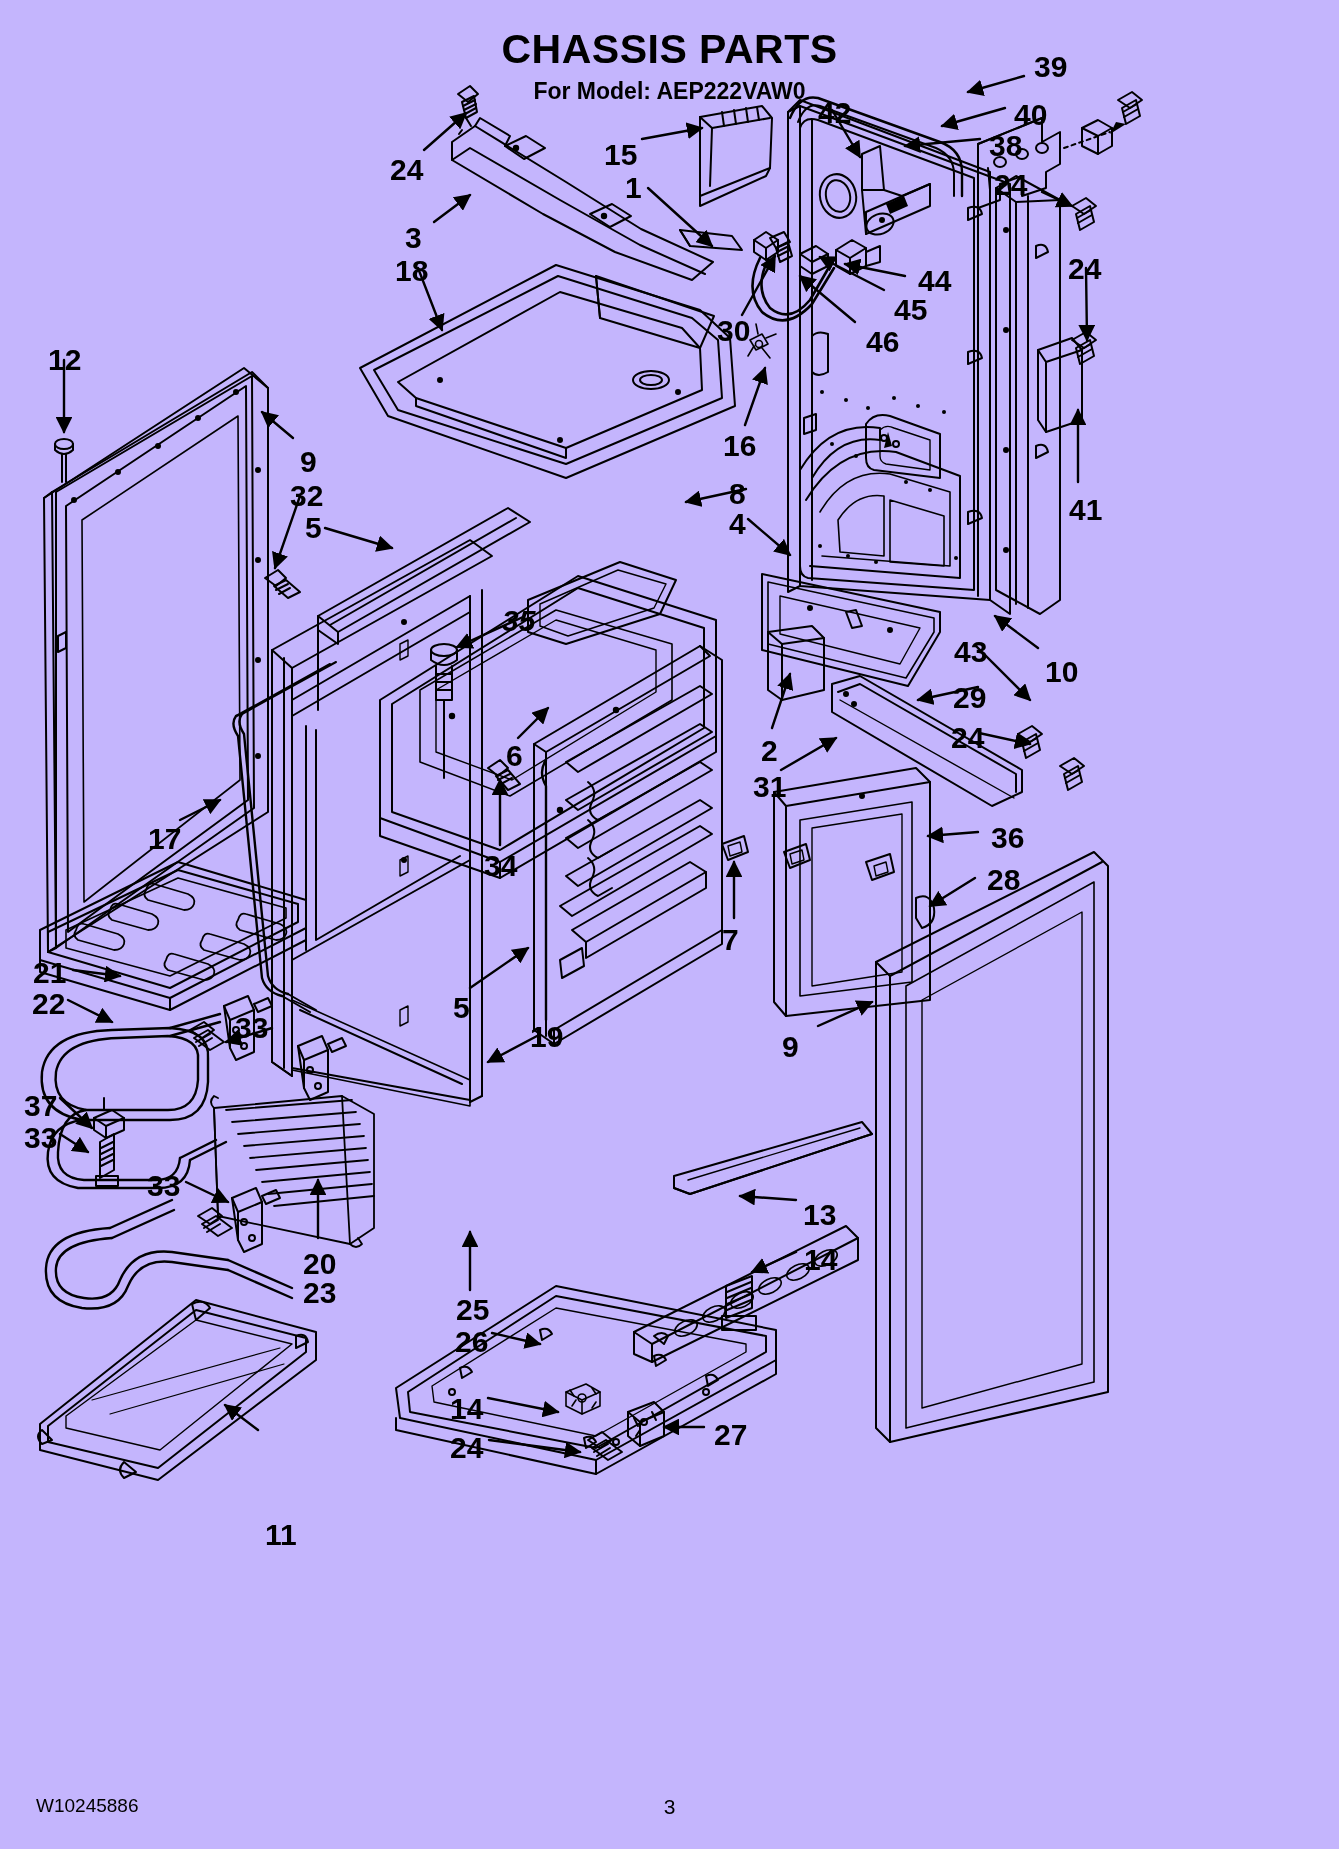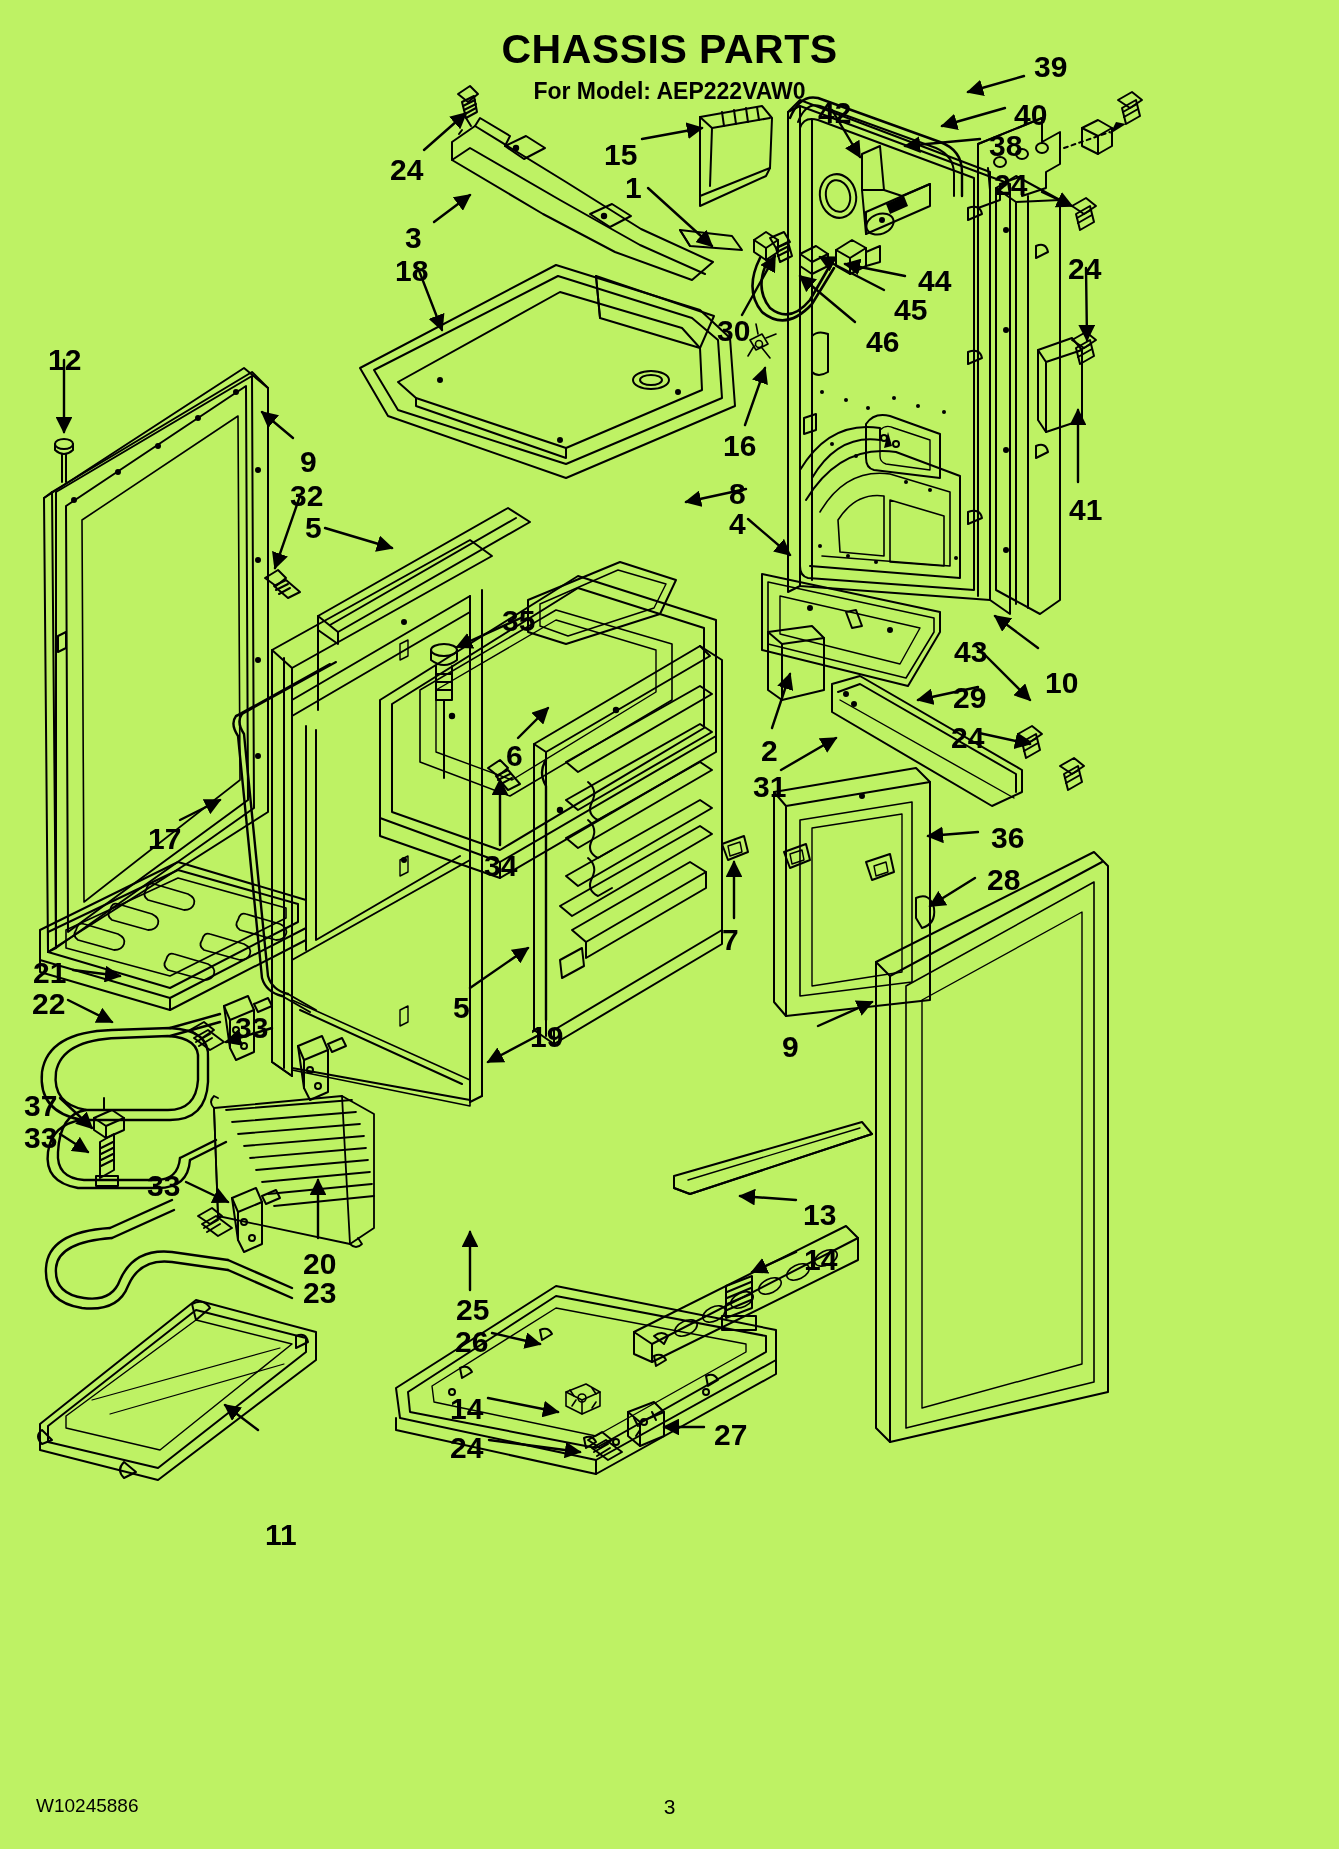--- a/index.html
+++ b/index.html
@@ -9,21 +9,21 @@
     background: #ffffff;
   }
   body {
     font-family: "Liberation Sans", sans-serif;
     color: #000000;
   }
   #page {
     position: relative;
     width: 1339px;
     height: 1849px;
-    background: #bef264;
+    background: #c4b5fd;
     overflow: hidden;
   }
   
   #header {
     position: absolute;
     left: 0;
     top: 28px;
     width: 1339px;
     text-align: center;
     pointer-events: none;
@@ -704,24 +704,24 @@
     <span class="callout" style="left:717px; top:316px;">30</span>
     <span class="callout" style="left:866px; top:327px;">46</span>
     <span class="callout" style="left:48px; top:345px;">12</span>
     <span class="callout" style="left:300px; top:447px;">9</span>
     <span class="callout" style="left:723px; top:431px;">16</span>
     <span class="callout" style="left:1069px; top:495px;">41</span>
     <span class="callout" style="left:290px; top:481px;">32</span>
     <span class="callout" style="left:729px; top:479px;">8</span>
     <span class="callout" style="left:305px; top:513px;">5</span>
     <span class="callout" style="left:729px; top:509px;">4</span>
-    <span class="callout" style="left:502px; top:606px;">35</span>
+    <span class="callout" style="left:502px; top:606px;font-style:italic;">35</span>
     <span class="callout" style="left:954px; top:637px;">43</span>
     <span class="callout" style="left:953px; top:683px;">29</span>
-    <span class="callout" style="left:1045px; top:657px;margin-top:11px;">10</span>
+    <span class="callout" style="left:1045px; top:657px;">10</span>
     <span class="callout" style="left:506px; top:741px;">6</span>
     <span class="callout" style="left:761px; top:736px;">2</span>
     <span class="callout" style="left:951px; top:723px;">24</span>
     <span class="callout" style="left:753px; top:772px;">31</span>
     <span class="callout" style="left:484px; top:851px;">34</span>
     <span class="callout" style="left:148px; top:824px;">17</span>
     <span class="callout" style="left:991px; top:823px;">36</span>
     <span class="callout" style="left:722px; top:925px;">7</span>
     <span class="callout" style="left:987px; top:865px;">28</span>
     <span class="callout" style="left:33px; top:958px;">21</span>

